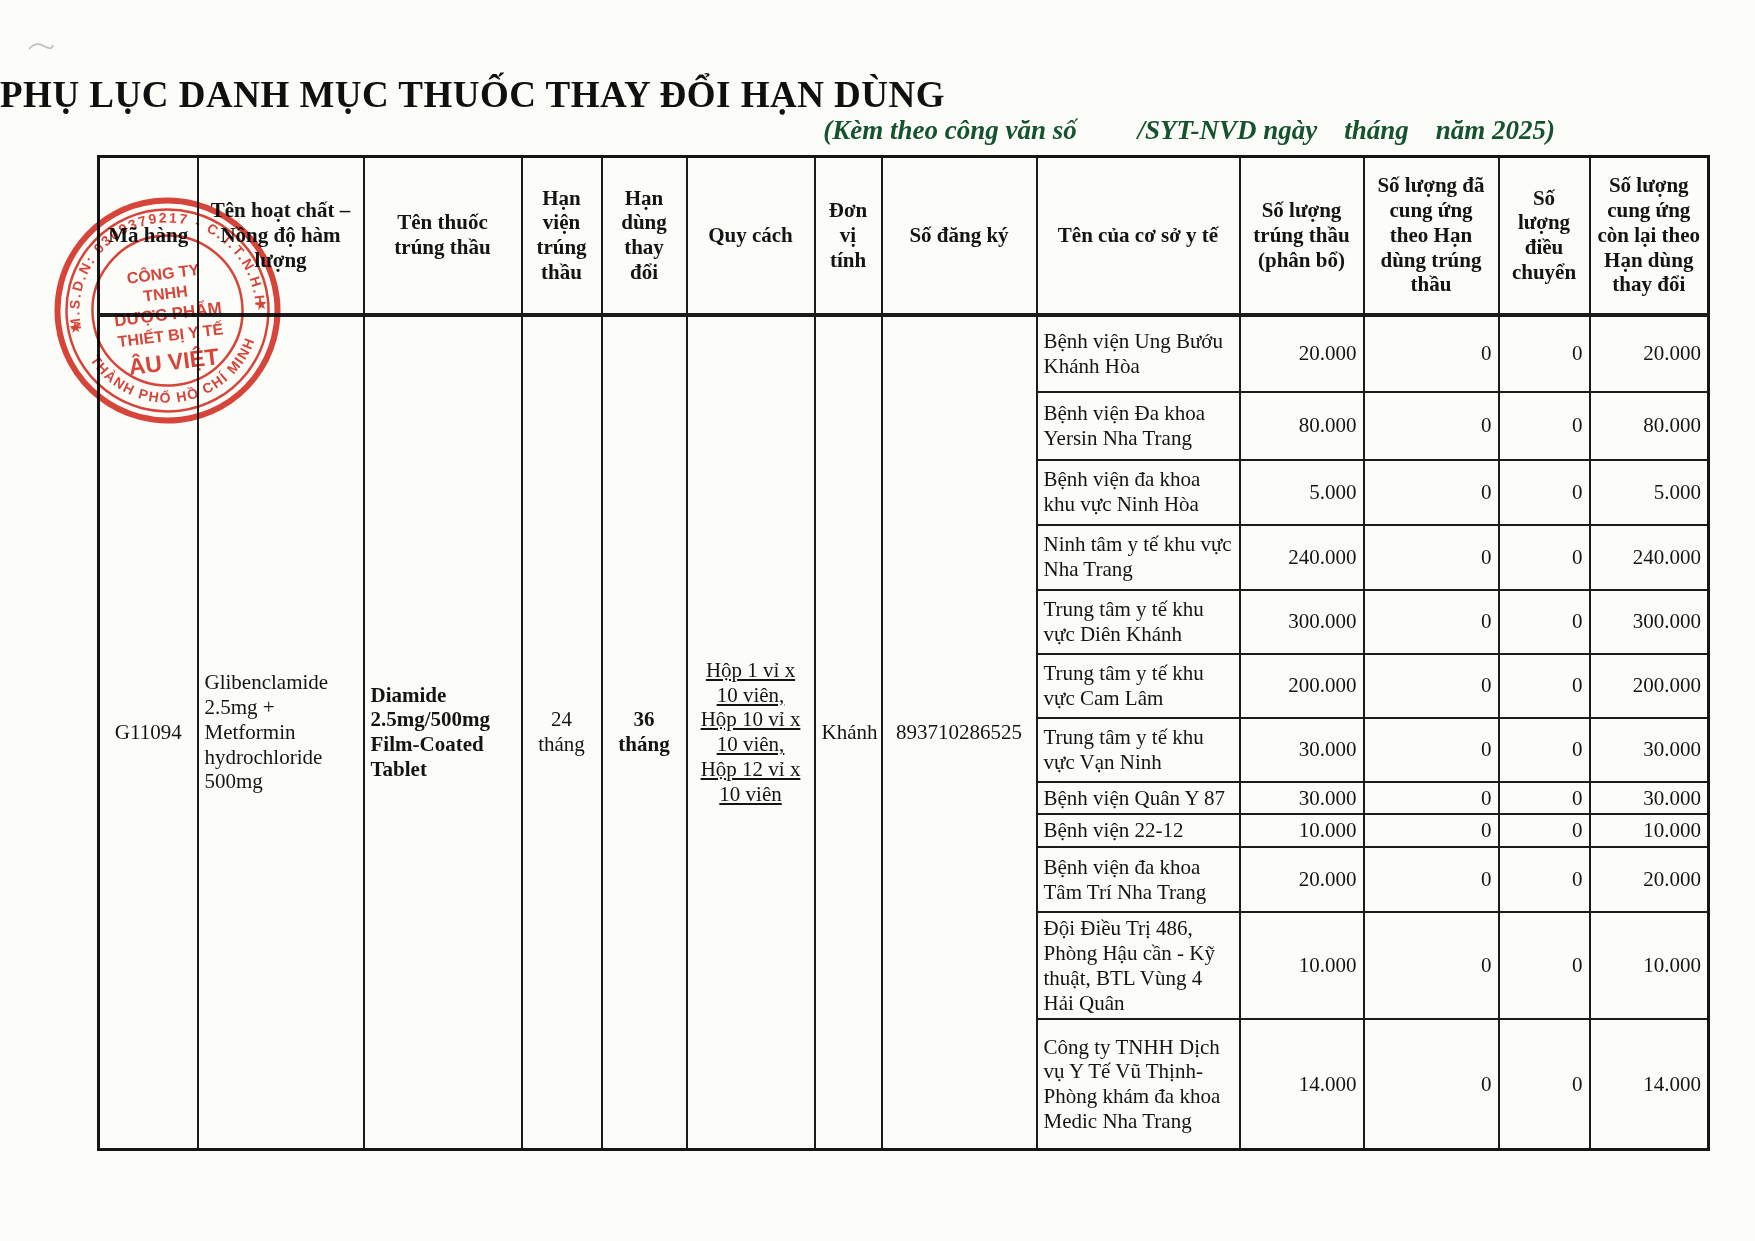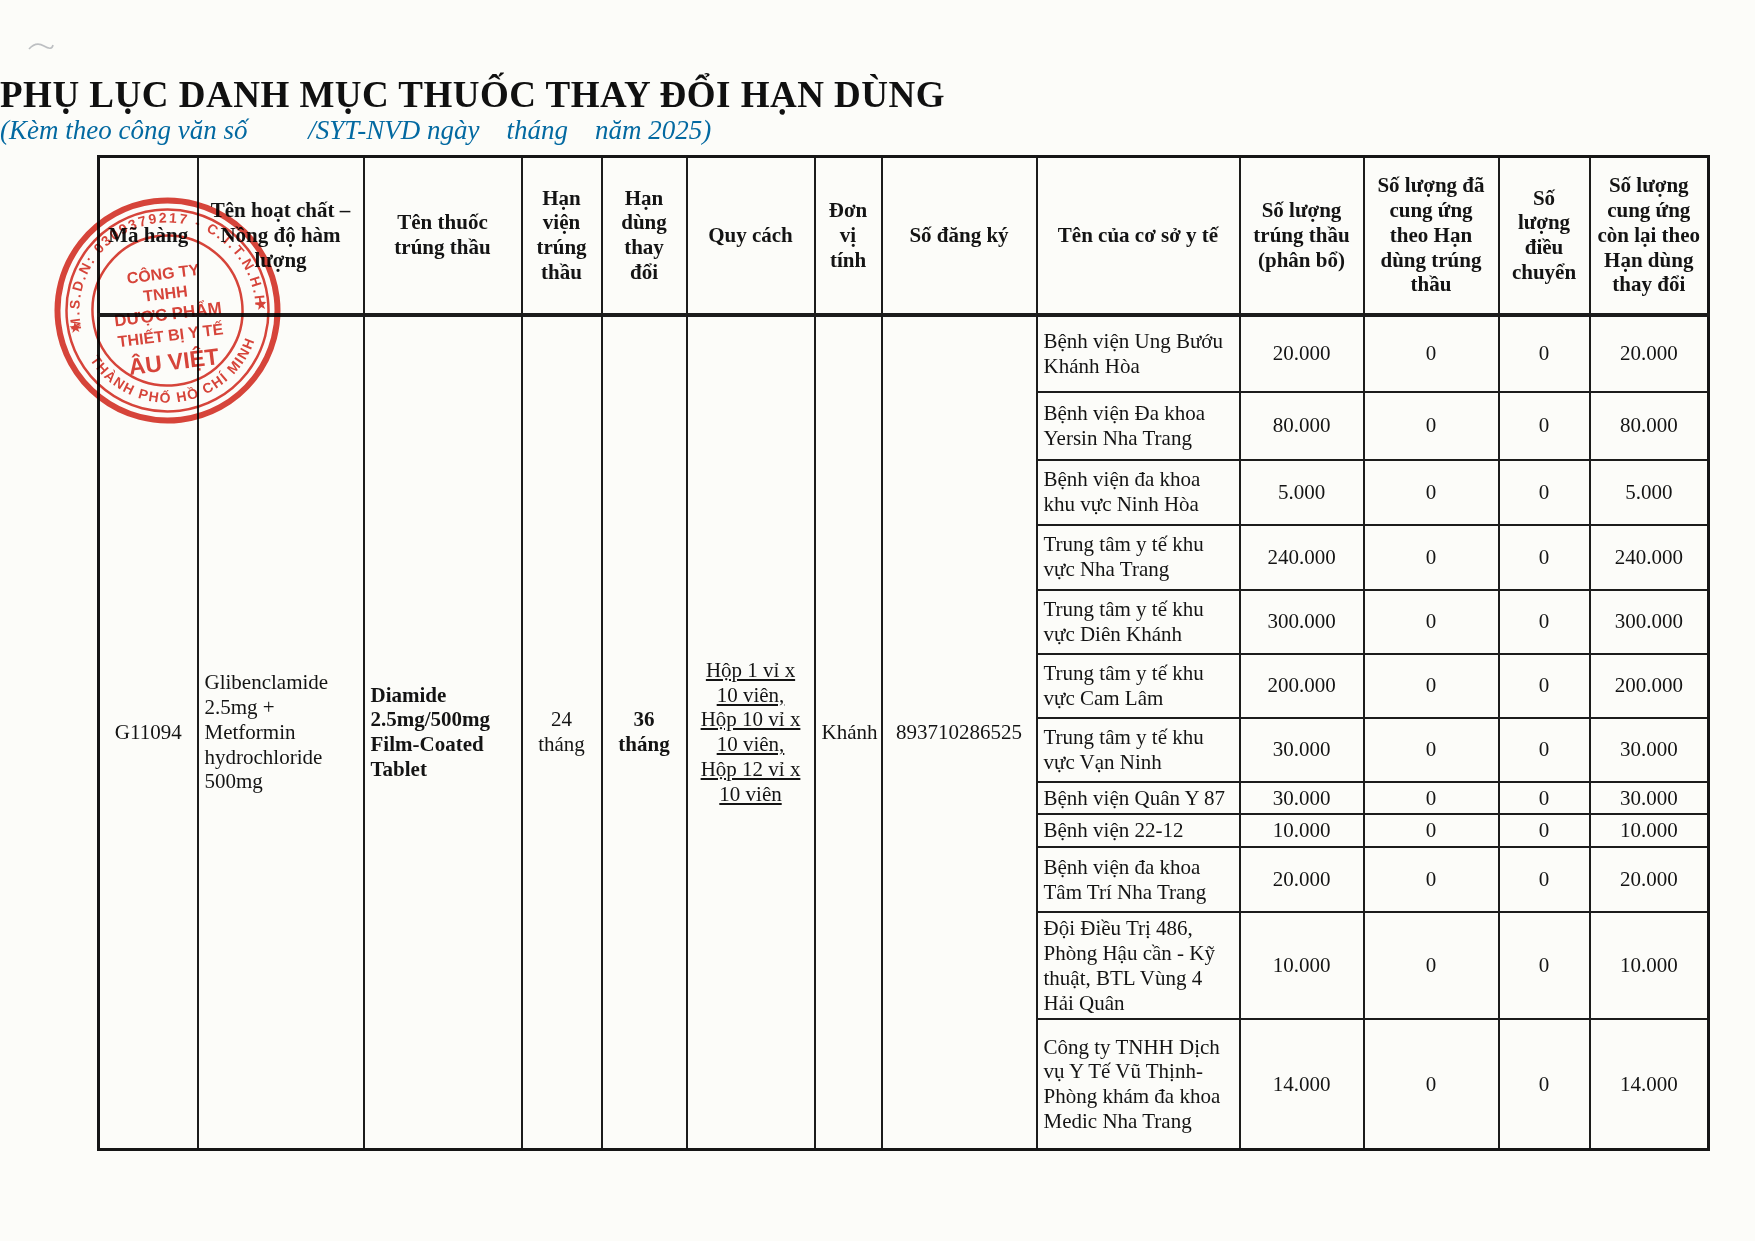--- a/index.html
+++ b/index.html
@@ -11,43 +11,43 @@
     position:relative;
     overflow:hidden;
   }
   .doc-title{
     position:absolute;left:0;top:73px;width:1555px;
     font-size:37px;font-weight:bold;letter-spacing:.5px;
     color:#101010;
   }
   .doc-subtitle{
     position:absolute;left:0;top:115px;width:1555px;
-    text-align:left;font-size:27px;font-style:italic;font-weight:normal;
-    color:#0369a1;
+    text-align:right;font-size:27px;font-style:italic;font-weight:bold;
+    color:#14532d;
   }
   table.main{
     position:absolute;left:97px;top:155px;width:1610px;height:980px;
     border-collapse:collapse;table-layout:fixed;
     background:transparent;
   }
   table.main th, table.main td{
     border:2px solid #1c1c1c;
     font-size:21px;
     vertical-align:middle;
     padding:3px 6px;
     line-height:1.18;
     overflow:hidden;
   }
   table.main{border:3px solid #161616;}
   table.main thead th{
     font-weight:bold;text-align:center;border-bottom-width:4px;
   }
   td.center{text-align:center;}
   td.left{text-align:left;padding-left:12px;padding-right:8px;}
-  td.num{text-align:center;font-variant-numeric:tabular-nums;margin-top:44px;}
+  td.num{text-align:right;font-variant-numeric:tabular-nums;margin-top:44px;}
   td.pad-a{padding-right:22px;}
   td.pad-b{padding-right:30px;}
   td.pad-c{padding-right:24px;}
   td.pad-d{padding-right:16px;}
   td.bold{font-weight:bold;}
   td.preline{white-space:pre-line;text-decoration:underline;}
   
   .stamp{
     position:absolute;left:50px;top:193px;width:235px;height:235px;
     transform:rotate(-7deg);
@@ -131,21 +131,21 @@
       <td class="num pad-d">80.000</td>
     </tr>
     <tr style="height:65px">
       <td class="left">Bệnh viện đa khoa khu vực Ninh Hòa</td>
       <td class="num pad-a">5.000</td>
       <td class="num pad-b">0</td>
       <td class="num pad-c">0</td>
       <td class="num pad-d">5.000</td>
     </tr>
     <tr style="height:65px">
-      <td class="left">Trung tâm y tế khu vực Nha Trang</td>
+      <td class="left">Ninh tâm y tế khu vực Nha Trang</td>
       <td class="num pad-a">240.000</td>
       <td class="num pad-b">0</td>
       <td class="num pad-c">0</td>
       <td class="num pad-d">240.000</td>
     </tr>
     <tr style="height:64px">
       <td class="left">Trung tâm y tế khu vực Diên Khánh</td>
       <td class="num pad-a">300.000</td>
       <td class="num pad-b">0</td>
       <td class="num pad-c">0</td>

